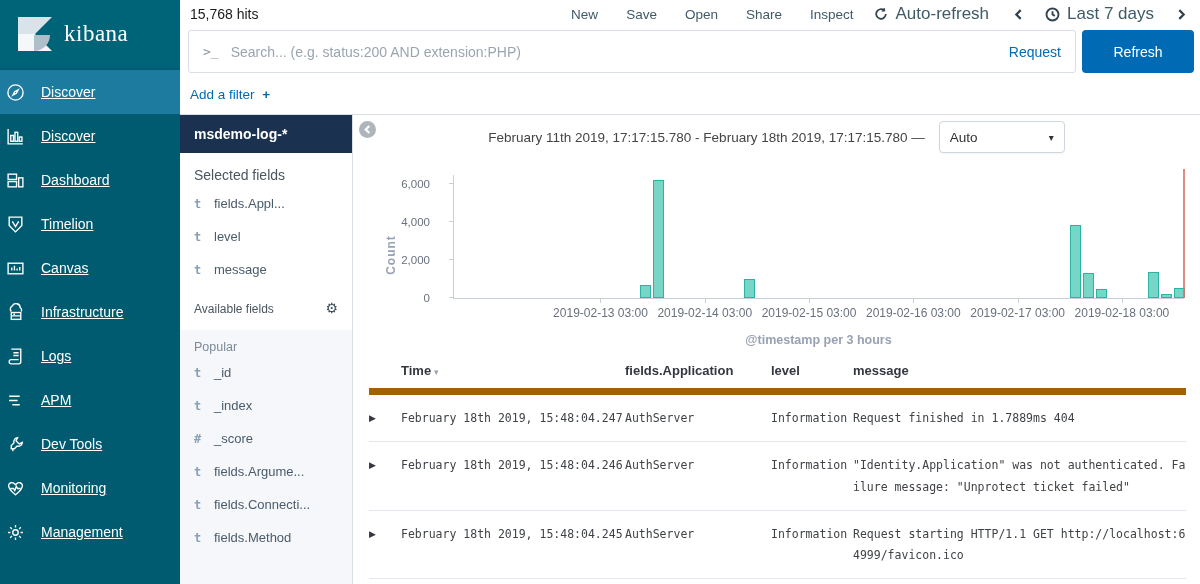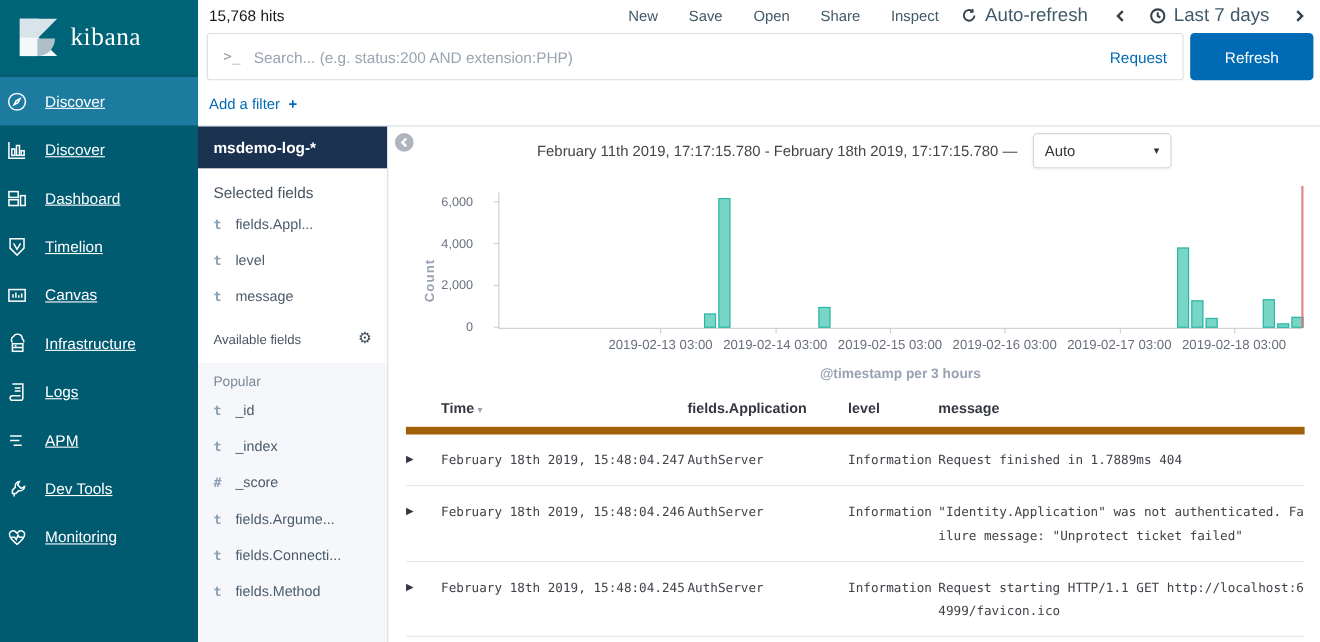--- a/index.html
+++ b/index.html
@@ -222,20 +222,29 @@
     <span class="navlabel">Dev Tools</span>
   </div>
         <div class="navitem">
     <span class="navicon">
             <svg width="19" height="19" viewBox="0 0 18 18">
               <path d="M9 15 C4 11 2 8.5 2.5 5.8 C3 3.5 6 2.5 8 4.5 L9 5.5 L10 4.5 C12 2.5 15 3.5 15.5 5.8 C16 8.5 14 11 9 15 Z"></path>
               <path d="M4 9 H7 L8.3 11 L9.8 7 L11 9 H14"></path>
             </svg>
           </span>
     <span class="navlabel">Monitoring</span>
+  </div>
+        <div class="navitem">
+    <span class="navicon">
+            <svg width="19" height="19" viewBox="0 0 18 18">
+              <circle cx="9" cy="9" r="2.6"></circle>
+              <path d="M9 2 V4.2 M9 13.8 V16 M2 9 H4.2 M13.8 9 H16 M4 4 L5.6 5.6 M12.4 12.4 L14 14 M14 4 L12.4 5.6 M5.6 12.4 L4 14"></path>
+            </svg>
+          </span>
+    <span class="navlabel">Management</span>
   </div>
       </div>
   </div>
 
   <div class="topbar">
     <div class="hits">
       <b>15,768</b>
       <span>hits</span>
     </div>
     <div class="topmenu" id="top-menu">

